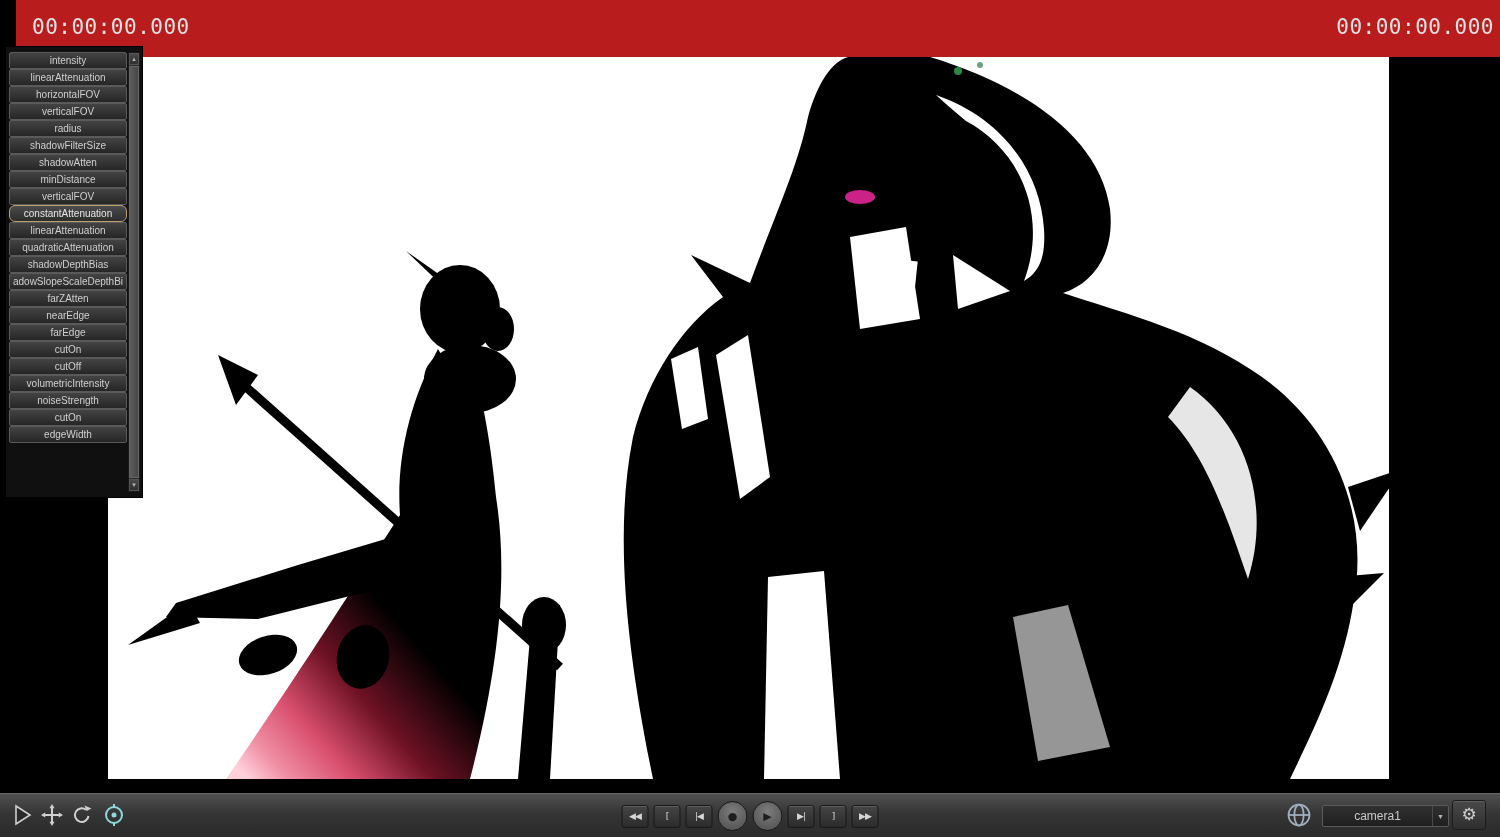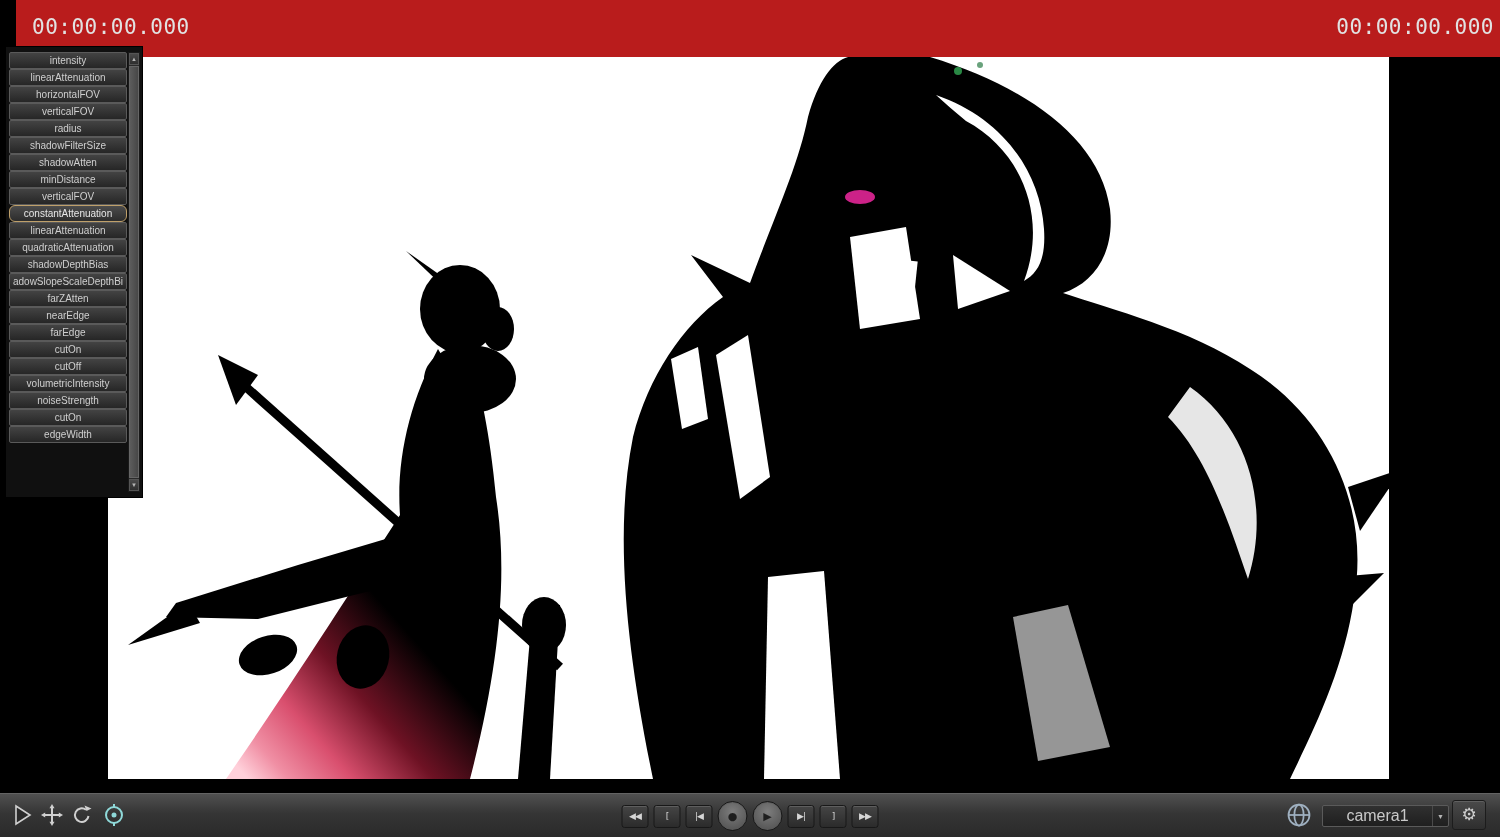--- a/index.html
+++ b/index.html
@@ -31,21 +31,21 @@
 
   
   .bottombar { position:absolute; left:0; bottom:0; width:100%; height:44px; background:linear-gradient(#505050,#353535 45%,#2a2a2a); border-top:1px solid #636363; }
   .tool-btn { position:absolute; top:7px; width:28px; height:28px; background:transparent; border:none; cursor:pointer; }
   .tool-btn svg { width:24px; height:24px; display:block; margin:2px auto; }
   .transport { position:absolute; left:50%; top:0; height:44px; transform:translateX(-50%); display:flex; align-items:center; gap:5px; }
   .transport-btn { height:23px; min-width:27px; background:linear-gradient(#454545,#2b2b2b); border:1px solid #181818; border-radius:3px; box-shadow:inset 0 1px 0 #5e5e5e; color:#d6d6d6; font-size:9px; font-family:"DejaVu Sans", sans-serif; letter-spacing:-1px; cursor:pointer; }
   .transport-btn.round { width:30px; height:30px; min-width:30px; border-radius:50%; background:radial-gradient(circle at 50% 35%, #7d7d7d, #4c4c4c); color:#1e1e1e; font-size:11px; letter-spacing:0; }
   .globe-btn { position:absolute; left:1285px; top:7px; width:28px; height:28px; background:transparent; border:none; cursor:pointer; }
   .camera-select { position:absolute; left:1322px; top:11px; width:127px; height:22px; background:linear-gradient(#303030,#1f1f1f); border:1px solid #5a5a5a; border-radius:2px; display:flex; align-items:center; cursor:pointer; }
-  .camera-select .value { flex:1; text-align:center; color:#c9c9c9; font-size:16px; }
+  .camera-select .value { flex:1; text-align:center; color:#c9c9c9; font-size:12px; }
   .camera-select .arrow { width:16px; height:100%; border-left:1px solid #4a4a4a; color:#b5b5b5; font-size:7px; display:flex; align-items:center; justify-content:center; }
   .gear-btn { position:absolute; left:1452px; top:6px; width:34px; height:30px; background:linear-gradient(#4a4a4a,#2e2e2e); border:1px solid #1c1c1c; border-radius:3px; box-shadow:inset 0 1px 0 #606060; color:#cfcfcf; font-size:17px; line-height:26px; text-align:center; cursor:pointer; }
 </style>
 </head>
 <body>
 
 <div id="stage">
 
   <div class="topbar">
     <div class="timecode left">00:00:00.000</div>

